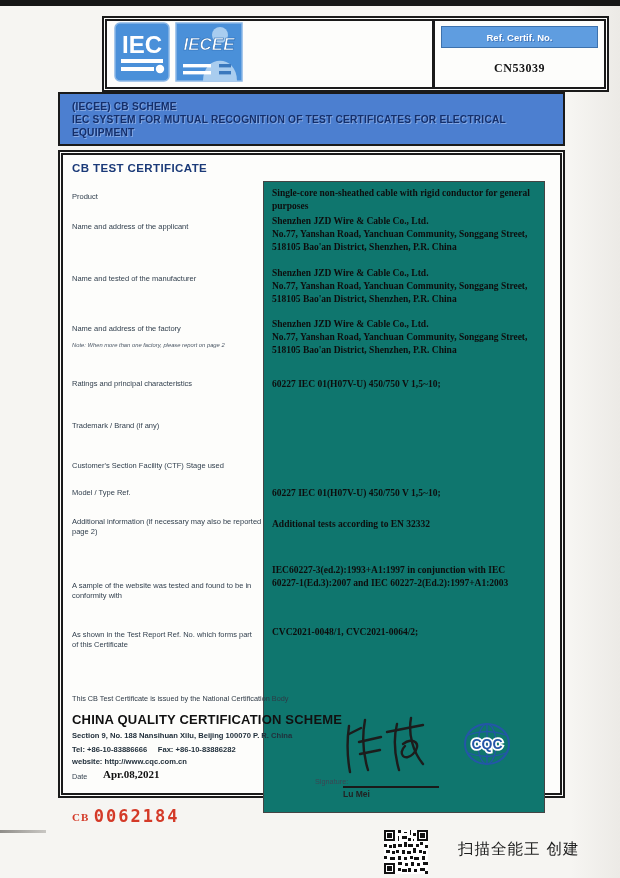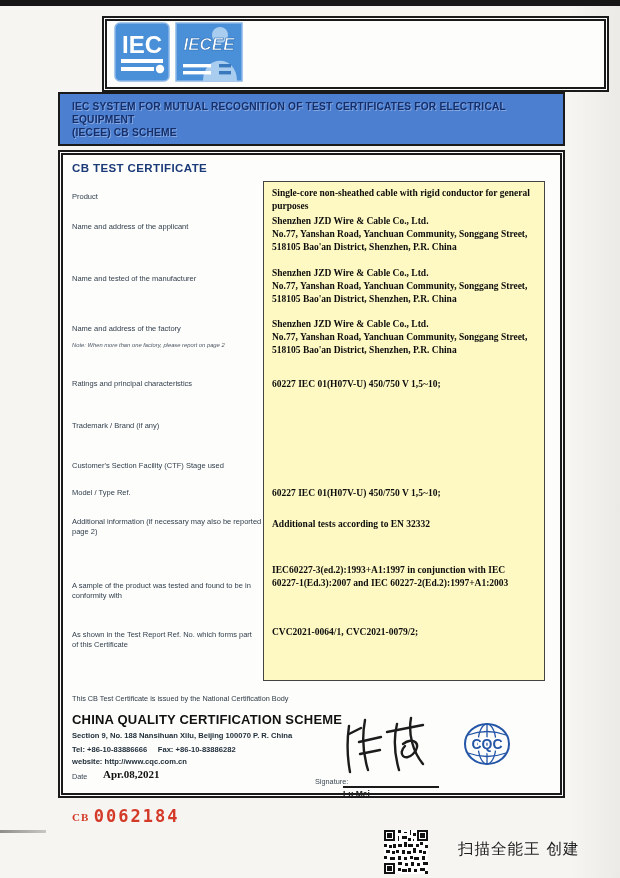--- a/index.html
+++ b/index.html
@@ -49,22 +49,22 @@
   }
   .cert-title{
     position:absolute;left:9px;top:7px;font-size:11.5px;font-weight:bold;
     color:#1b3a78;letter-spacing:.4px;
   }
   .lbl{
     position:absolute;left:9px;width:185px;font-size:7.5px;color:#33414f;line-height:1.3;
   }
   .lbl-note{position:absolute;left:9px;width:200px;font-size:5.8px;font-style:italic;color:#4a5664;}
   .value-box{
-    position:absolute;left:200px;top:26px;width:282px;height:500px;box-sizing:border-box;
-    border:1px solid #444;background:#fef9c3;
+    position:absolute;left:200px;top:26px;width:282px;height:632px;box-sizing:border-box;
+    border:1px solid #444;background:#0f766e;
   }
   .val{
     position:absolute;left:8px;width:262px;
     font-family:"Liberation Serif",serif;font-size:9.5px;font-weight:600;
     color:#0d0d0d;line-height:1.38;
   }
 
   
   .issuer-note{position:absolute;left:9px;top:539px;font-size:7.3px;color:#2e3a46;}
   .ncb-name{position:absolute;left:9px;top:557px;font-size:13px;font-weight:bold;color:#111;letter-spacing:.2px;}
@@ -110,41 +110,45 @@
           <circle cx="45" cy="13" r="8" fill="#a9cdef"></circle>
           <path d="M28,59 C28,32 62,32 62,59 Z" fill="#a9cdef"></path>
           <rect x="8" y="42" width="28" height="3.4" fill="#ffffff"></rect>
           <rect x="8" y="49" width="28" height="3.4" fill="#ffffff"></rect>
           <rect x="44" y="42" width="12" height="3.4" fill="#3a78bd"></rect>
           <rect x="44" y="49" width="12" height="3.4" fill="#3a78bd"></rect>
           <text x="34" y="28" text-anchor="middle" font-family="Liberation Sans, sans-serif" font-size="17" font-weight="bold" font-style="italic" fill="#ffffff" stroke="#2a6bb0" stroke-width="0.6">IECEE</text>
         </svg>
       </span>
     </div>
+    <div class="ref-area">
+      <div class="ref-label">Ref. Certif. No.</div>
+      <div class="ref-value">CN53039</div>
+    </div>
   </div>
 
   <div class="banner">
+    <div>(IECEE) CB SCHEME</div>
     <div>IEC SYSTEM FOR MUTUAL RECOGNITION OF TEST CERTIFICATES FOR ELECTRICAL EQUIPMENT</div>
-    <div>(IECEE) CB SCHEME</div>
   </div>
 
   <div class="main-box">
     <div class="cert-title">CB TEST CERTIFICATE</div>
 
     <div class="lbl" style="top:37px">Product</div>
     <div class="lbl" style="top:67px">Name and address of the applicant</div>
     <div class="lbl" style="top:119px">Name and tested of the manufacturer</div>
     <div class="lbl" style="top:169px">Name and address of the factory</div>
     <div class="lbl-note" style="top:187px">Note: When more than one factory, please report on page 2</div>
     <div class="lbl" style="top:224px">Ratings and principal characteristics</div>
     <div class="lbl" style="top:266px">Trademark / Brand (if any)</div>
     <div class="lbl" style="top:306px">Customer's Section Facility (CTF) Stage used</div>
     <div class="lbl" style="top:333px">Model / Type Ref.</div>
     <div class="lbl" style="top:362px;width:210px">Additional information (if necessary may also be reported on page 2)</div>
-    <div class="lbl" style="top:426px;width:195px">A sample of the product was tested and found to be in conformity with</div>
+    <div class="lbl" style="top:426px;width:195px">A sample of the website was tested and found to be in conformity with</div>
     <div class="lbl" style="top:475px;width:185px">As shown in the Test Report Ref. No. which forms part of this Certificate</div>
 
     <div class="value-box">
       <div class="val" style="top:5px">Single-core non-sheathed cable with rigid conductor for general purposes</div>
 
       <div class="val" style="top:33px">
         <div>Shenzhen JZD Wire &amp; Cable Co., Ltd.</div>
         <div>No.77, Yanshan Road, Yanchuan Community, Songgang Street,</div>
         <div>518105 Bao'an District, Shenzhen, P.R. China</div>
       </div>
@@ -158,21 +162,21 @@
       <div class="val" style="top:136px">
         <div>Shenzhen JZD Wire &amp; Cable Co., Ltd.</div>
         <div>No.77, Yanshan Road, Yanchuan Community, Songgang Street,</div>
         <div>518105 Bao'an District, Shenzhen, P.R. China</div>
       </div>
 
       <div class="val" style="top:196px">60227 IEC 01(H07V-U) 450/750 V 1,5~10;</div>
       <div class="val" style="top:305px">60227 IEC 01(H07V-U) 450/750 V 1,5~10;</div>
       <div class="val" style="top:336px">Additional tests according to EN 32332</div>
       <div class="val" style="top:382px">IEC60227-3(ed.2):1993+A1:1997 in conjunction with IEC 60227-1(Ed.3):2007 and IEC 60227-2(Ed.2):1997+A1:2003</div>
-      <div class="val" style="top:444px">CVC2021-0064/1, CVC2021-0079/2;</div>
+      <div class="val" style="top:444px">CVC2021-0048/1, CVC2021-0064/2;</div>
     </div>
 
     <div class="issuer-note">This CB Test Certificate is issued by the National Certification Body</div>
     <div class="ncb-name">CHINA QUALITY CERTIFICATION SCHEME</div>
     <div class="ncb-line" style="top:576px">Section 9, No. 188 Nansihuan Xilu, Beijing 100070 P. R. China</div>
     <div class="ncb-line" style="top:590px">
       <span>Tel: +86-10-83886666</span>&nbsp;&nbsp;&nbsp;&nbsp;
       <span>Fax: +86-10-83886282</span>
     </div>
     <div class="ncb-line" style="top:602px">website: http://www.cqc.com.cn</div>

